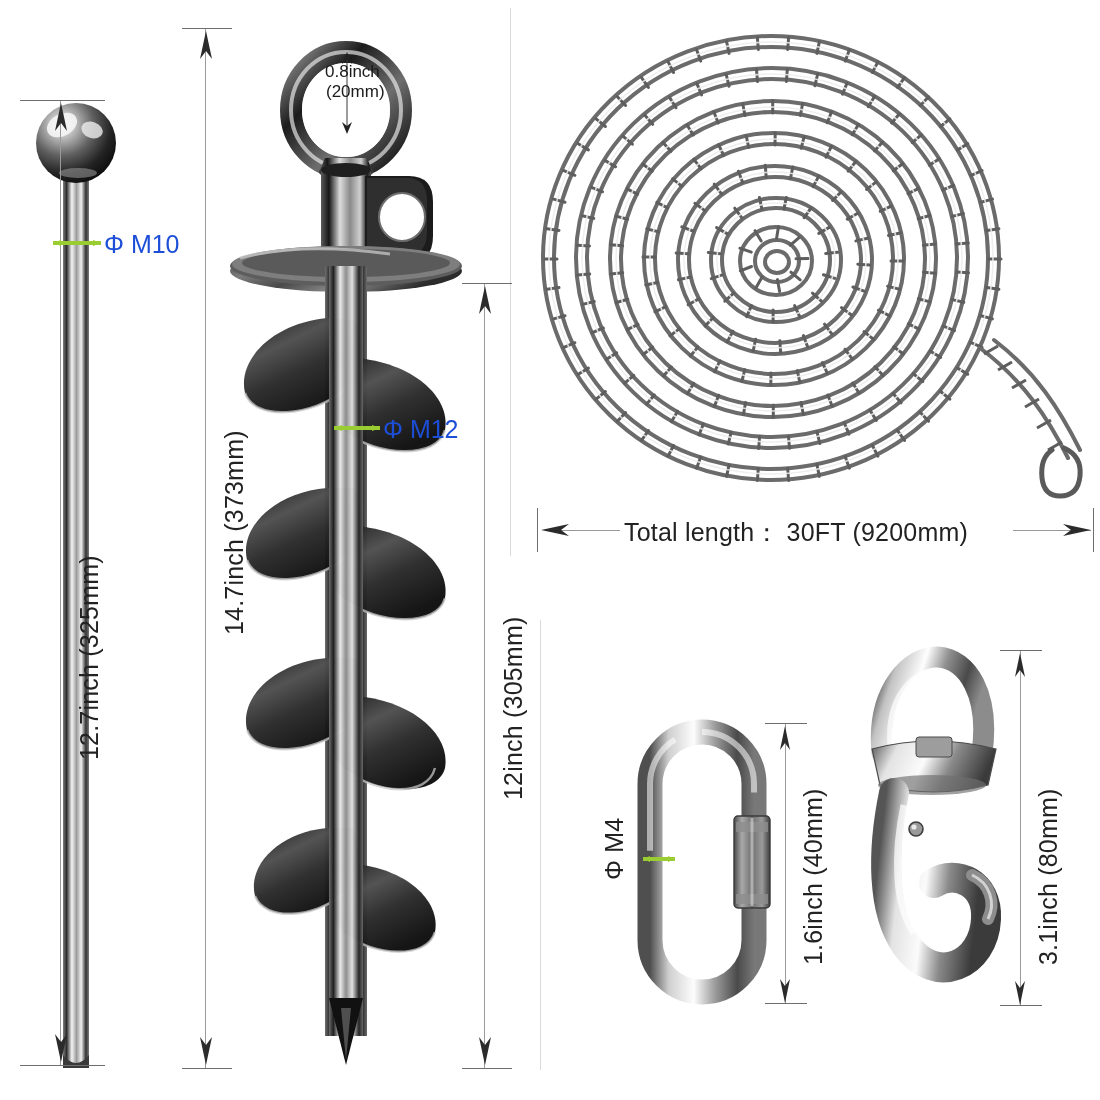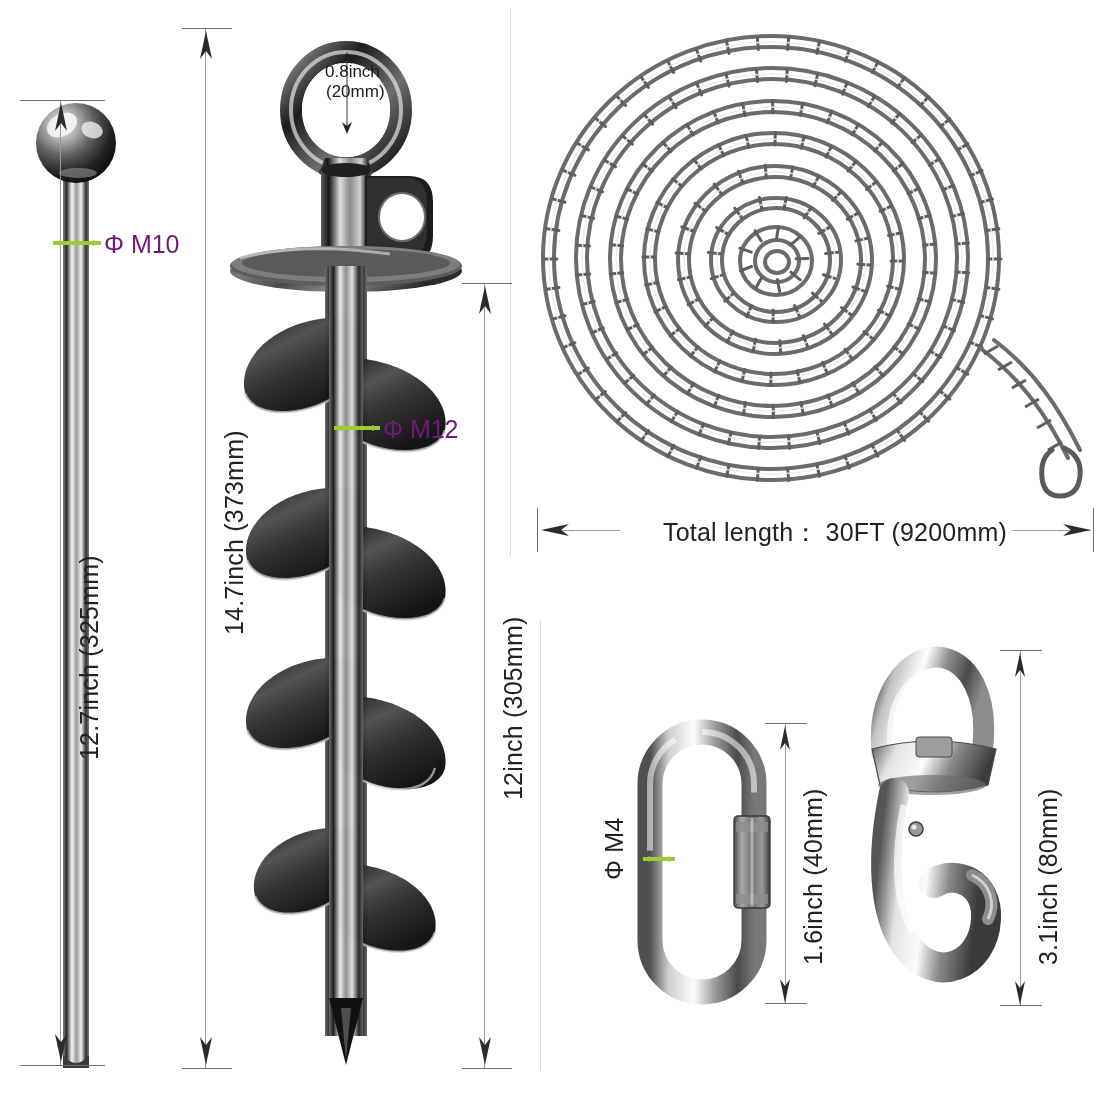--- a/index.html
+++ b/index.html
@@ -8,21 +8,21 @@
   #stage{position:relative;width:1100px;height:1100px;background:#fff;}
   .abs{position:absolute;}
   .dimtxt{font-size:25px;color:#222;letter-spacing:.2px;white-space:nowrap;}
   .dimtxt-v{transform-origin:0 0;}
   .dimline{background:#9a9a9a;}
   .vline{width:1px;}
   .hline{height:1px;}
   .tick-h{height:1px;background:#6e6e6e;}
   .tick-v{width:1px;background:#6e6e6e;}
   svg{display:block;overflow:visible;}
-  .lbl{font-size:25px;color:#701a75;white-space:nowrap;}
+  .lbl{font-size:25px;color:#1d4ed8;white-space:nowrap;}
   .sep{background:#d9d9d9;}
 </style>
 </head>
 <body>
 
 <div id="stage">
 
   <div class="abs sep" style="left:510px;top:8px;width:1px;height:548px;"></div>
   <div class="abs sep" style="left:540px;top:620px;width:1px;height:450px;"></div>
 
@@ -486,21 +486,21 @@
   <div class="abs" style="left:541px;top:521px;">
     <svg width="30" height="18" viewBox="0 0 30 18">
         <path d="M0 9 L28 3 L20 9 L28 15 Z" fill="#2b2b2b"></path>
       </svg>
   </div>
   <div class="abs" style="left:1061px;top:521px;">
     <svg width="30" height="18" viewBox="0 0 30 18">
         <path d="M30 9 L2 3 L10 9 L2 15 Z" fill="#2b2b2b"></path>
       </svg>
   </div>
-  <div class="abs dimtxt" style="left:624px;top:516px;margin-left:39px;">Total length： 30FT (9200mm)</div>
+  <div class="abs dimtxt" style="left:624px;top:516px;">Total length： 30FT (9200mm)</div>
 
   <div class="abs" style="left:636px;top:718px;width:132px;height:288px;">
     <svg width="132" height="288" viewBox="0 0 132 288">
       <defs>
         <linearGradient id="qlBody" x1="0" y1="0" x2="1" y2="0">
           <stop offset="0%" stop-color="#4f4f4f"></stop>
           <stop offset="18%" stop-color="#cfcfcf"></stop>
           <stop offset="42%" stop-color="#fdfdfd"></stop>
           <stop offset="62%" stop-color="#9e9e9e"></stop>
           <stop offset="84%" stop-color="#4a4a4a"></stop>

